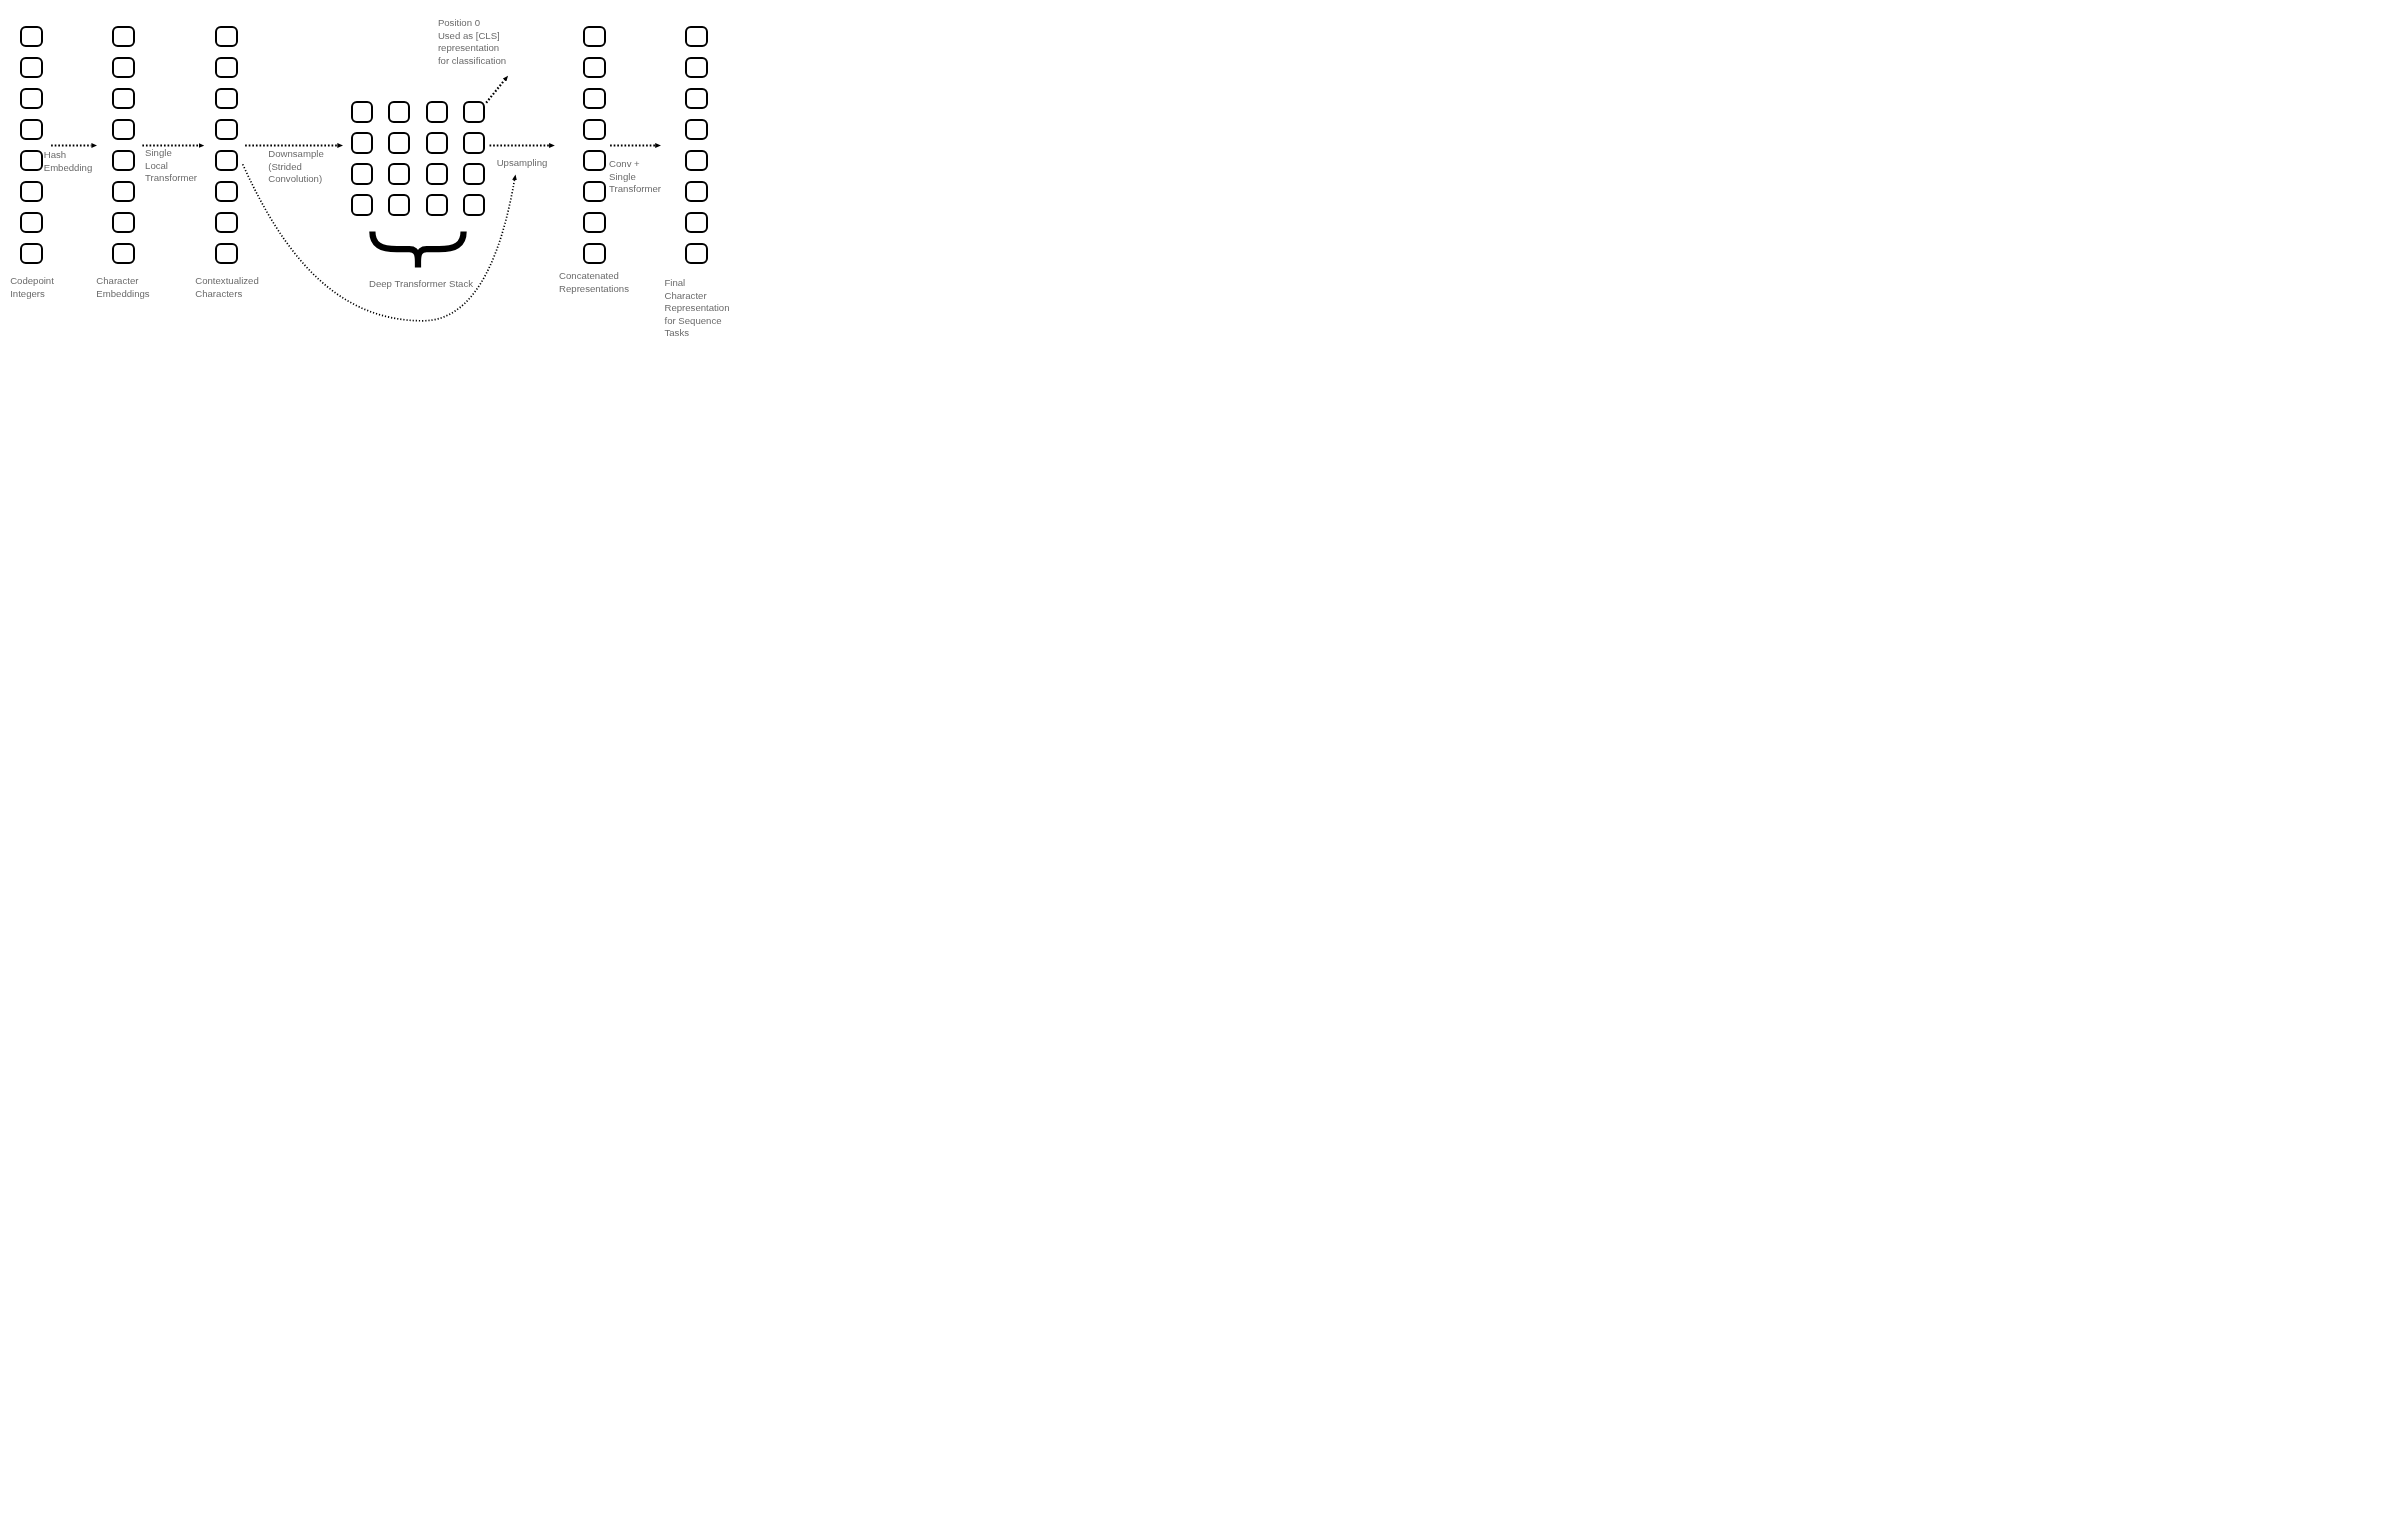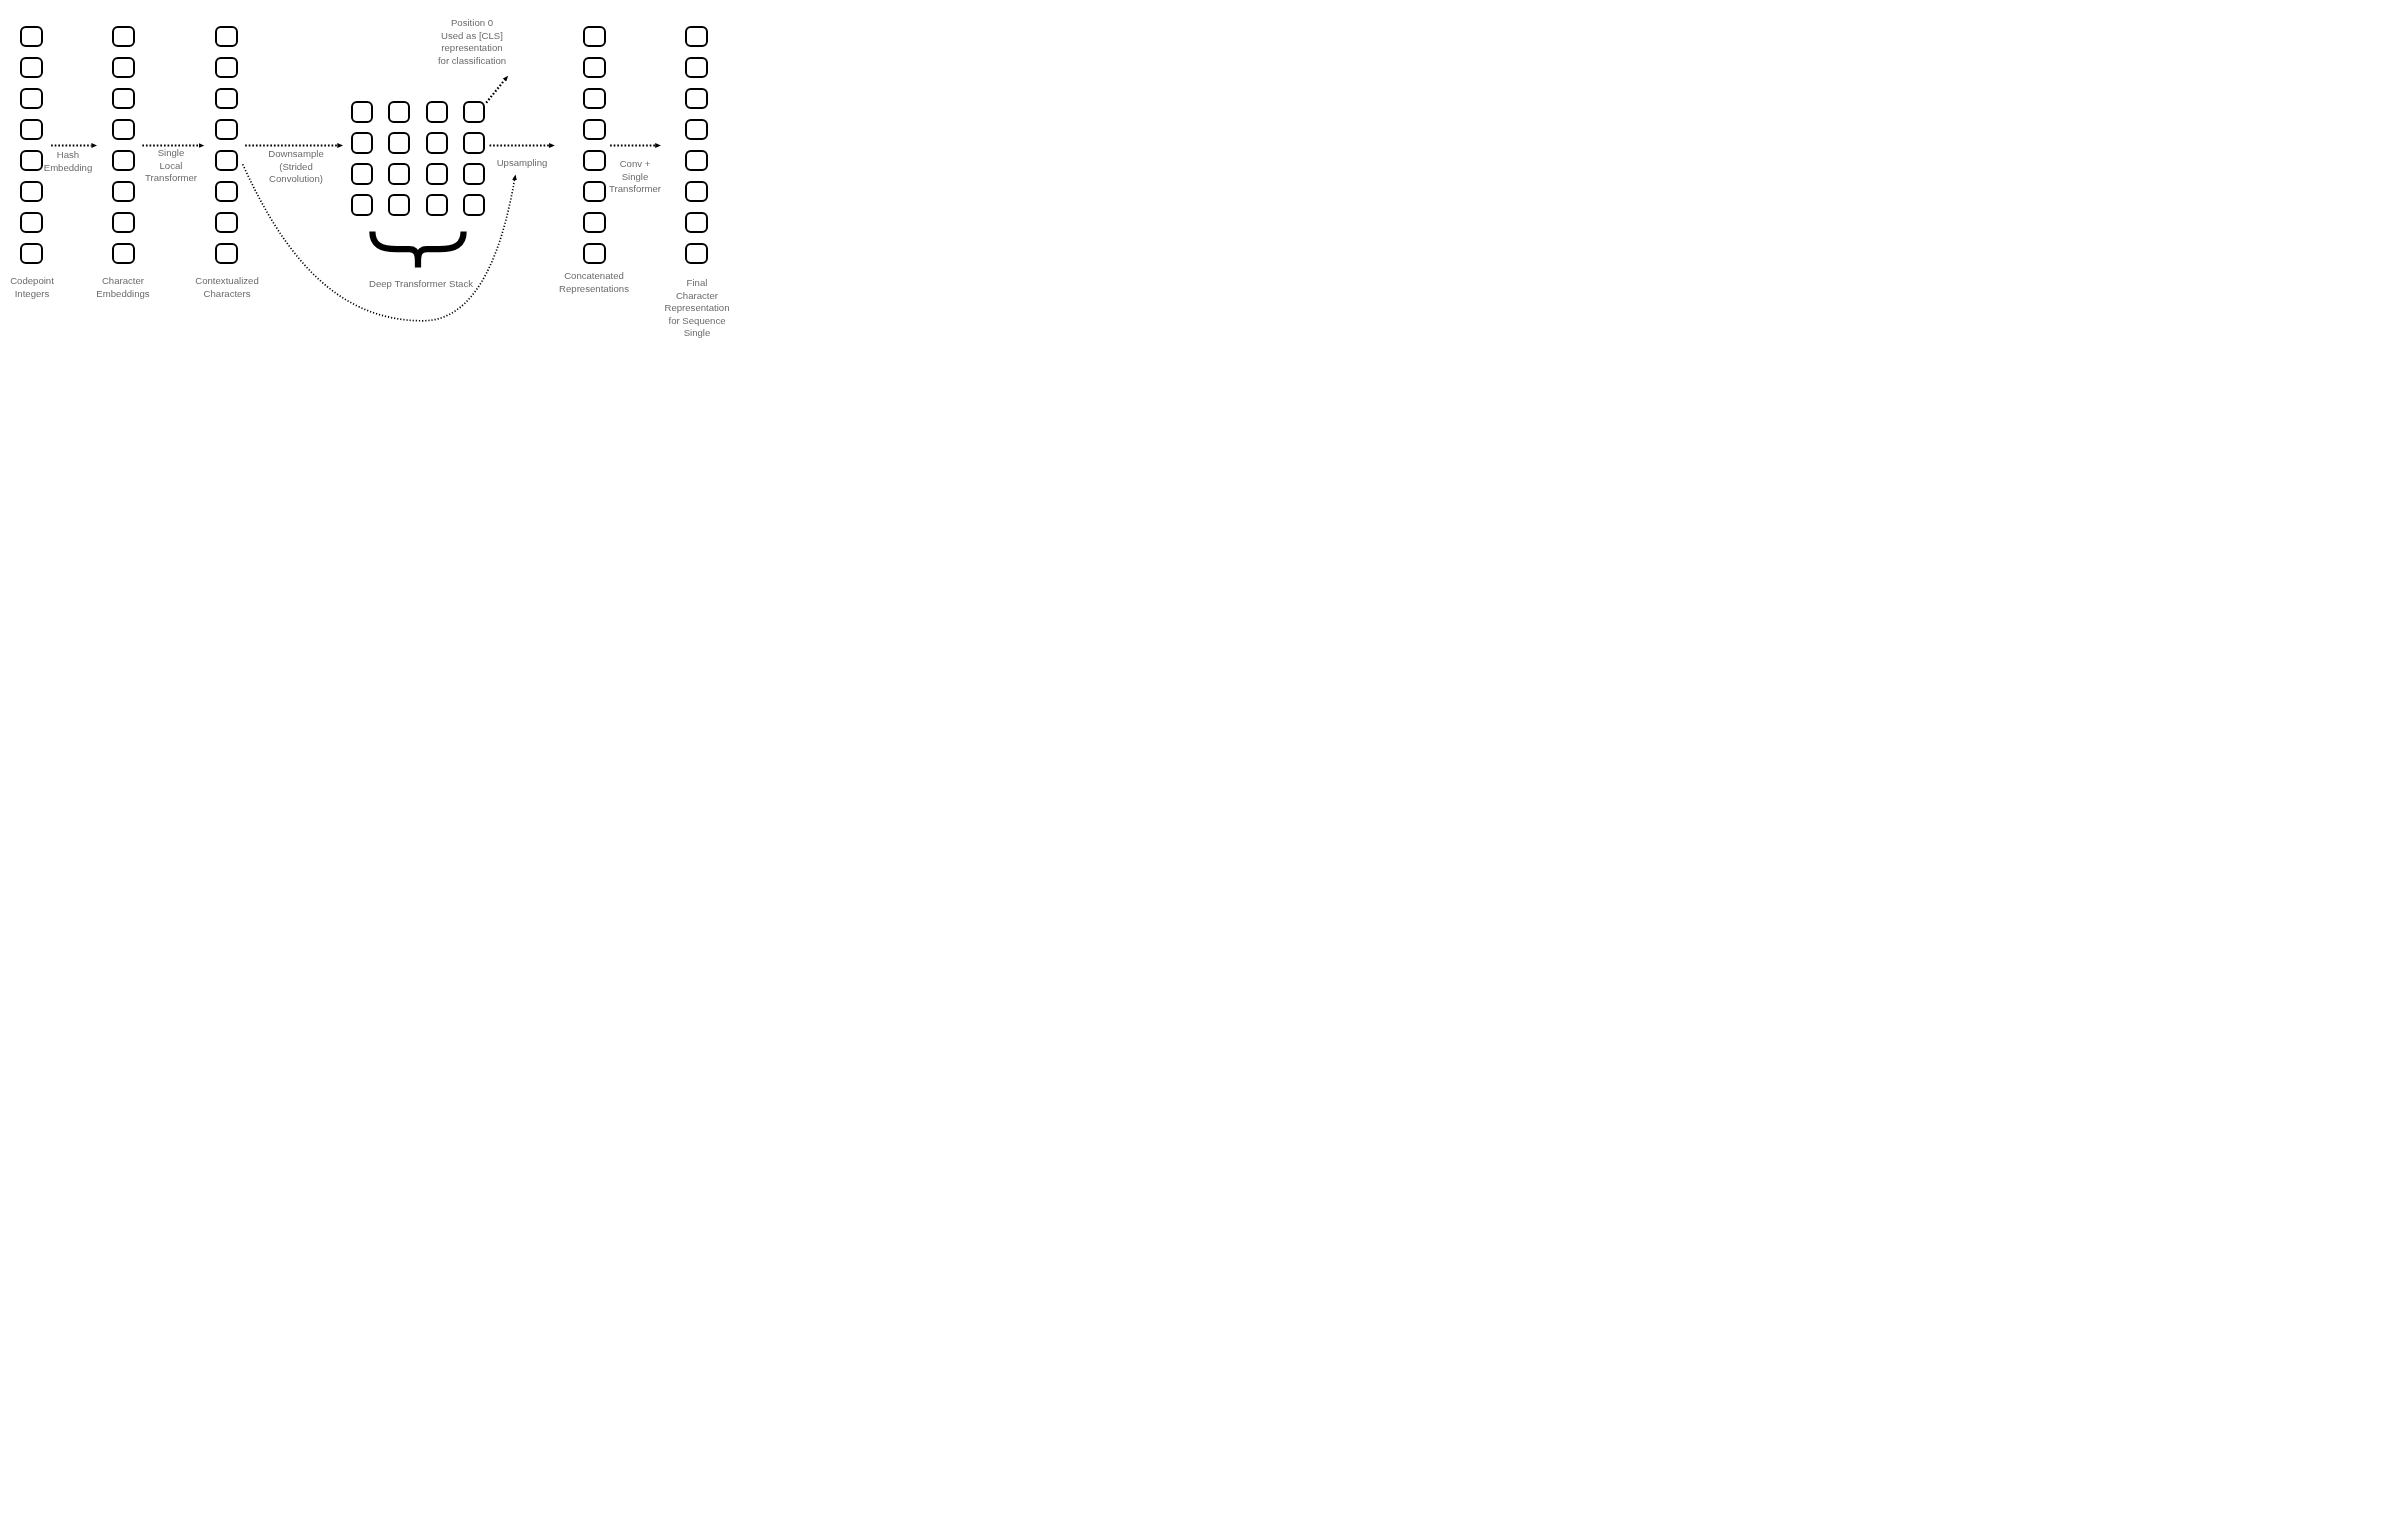--- a/index.html
+++ b/index.html
@@ -45,21 +45,20 @@
     width: 22px;
     height: 22px;
     border: 2.4px solid var(--ink);
     border-radius: 5.8px;
     box-sizing: border-box;
     background: var(--bg);
   }
   .lbl {
     position: absolute;
     transform: translateX(-50%);
-    text-align: center;
     color: var(--text);
     font-size: 9.6px;
     line-height: 12.5px;
     white-space: pre-line;
   }
   svg.overlay {
     position: absolute;
     left: 0; top: 0;
     width: 738px; height: 340px;
     pointer-events: none;
@@ -188,21 +187,21 @@
   <div class="lbl" style="left:123px; top:275px">Character
 Embeddings</div>
   <div class="lbl" style="left:227px; top:275px">Contextualized
 Characters</div>
   <div class="lbl" style="left:421px; top:278px">Deep Transformer Stack</div>
   <div class="lbl" style="left:594px;top:270px">Concatenated
 Representations</div>
   <div class="lbl" style="left:697px;top:277px">Final
 Character
 Representation
-for Sequence Single</div>
+for Sequence Tasks</div>
 
   <div class="lbl" style="left:68px; top:149px">Hash
 Embedding</div>
   <div class="lbl" style="left:171px; top:147px">Single
 Local
 Transformer</div>
   <div class="lbl" style="left:296px; top:148px">Downsample
 (Strided
 Convolution)</div>
   <div class="lbl" style="left:522px;top:157px">Upsampling</div>

